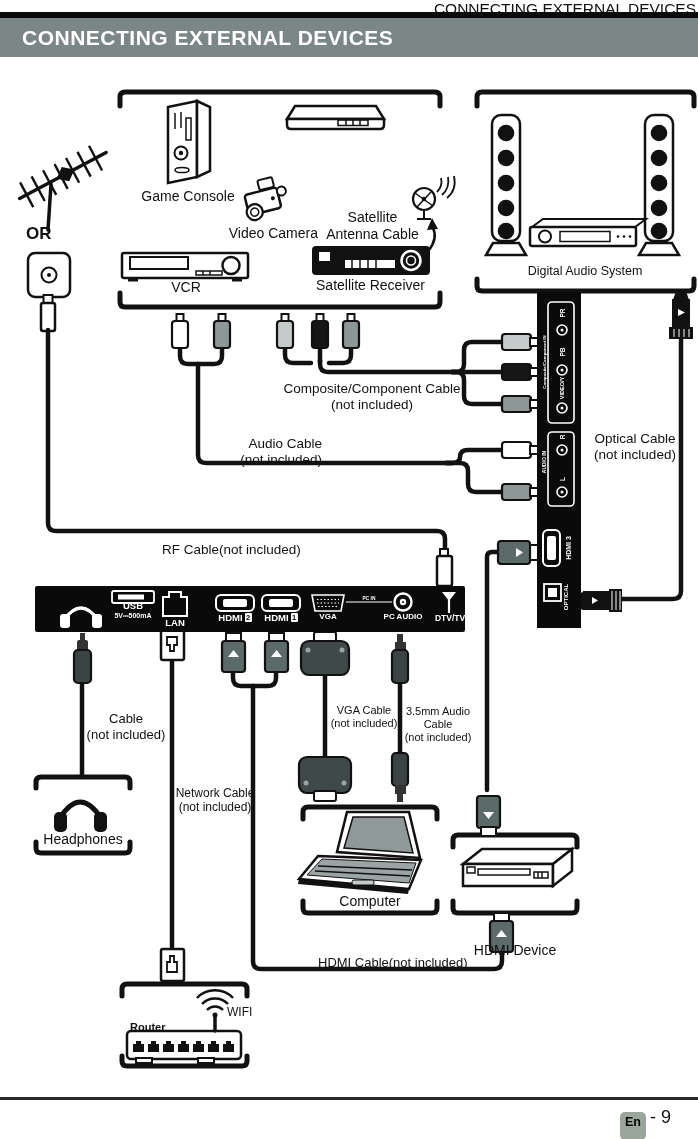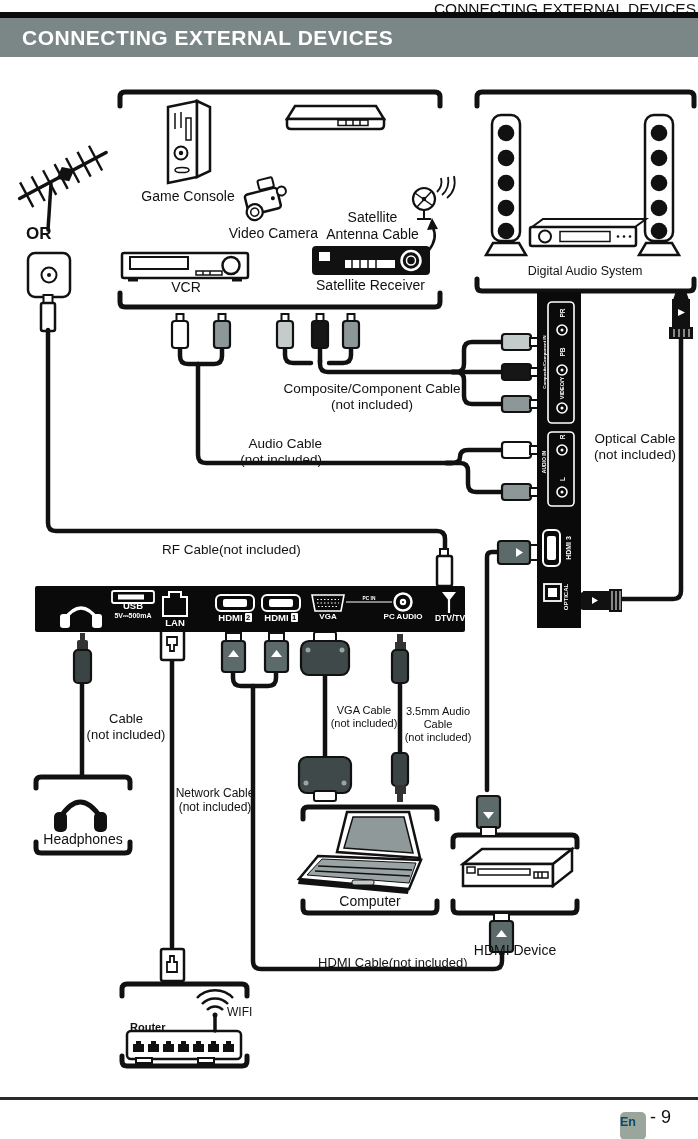--- a/index.html
+++ b/index.html
@@ -15,21 +15,21 @@
        font-family:"Liberation Sans",sans-serif;}
   .rot.small{transform:translate(-50%,-50%) rotate(-90deg) scale(0.62);}
   .numbox{display:inline-block;background:#fff;color:#000;font-size:7.5px;line-height:9px;
           padding:0 1.5px;margin-left:2px;border-radius:1px;font-weight:bold;vertical-align:1px;}
   #banner{position:absolute;left:0;top:18px;width:698px;height:39px;background:#7b8787;}
   #banner .t{color:#fff;font-size:21px;font-weight:bold;letter-spacing:.5px;
              line-height:39px;padding-left:22px;}
   #toprule{position:absolute;left:0;top:12px;width:698px;height:6px;background:#0b0b0b;}
   #footline{position:absolute;left:0;top:1097px;width:698px;height:3px;background:#2a2a2a;}
   #enbadge{position:absolute;left:620px;top:1112px;width:26px;height:28px;background:#9aa69c;
-           border-radius:5px;color:#0c4a6e;font-size:12.5px;font-weight:bold;
+           border-radius:5px;color:#000000;font-size:12.5px;font-weight:bold;text-align:center;
            line-height:20px;font-family:"Liberation Sans",sans-serif;}
   #pagenum{position:absolute;left:650px;top:1107px;font-size:18px;color:#111;
            font-family:"Liberation Sans",sans-serif;}
   svg{position:absolute;left:0;top:0;}
   .s{stroke:#111;stroke-width:2.5;fill:#fff;}
   .sb{stroke:#111;stroke-width:2.2;}
   .cable{stroke:#111;stroke-width:4.5;fill:none;stroke-linecap:round;stroke-linejoin:round;}
   .cable3{stroke:#111;stroke-width:3.5;fill:none;stroke-linecap:round;}
   .bracket{stroke:#111;stroke-width:5;fill:none;stroke-linecap:round;stroke-linejoin:round;}
   .thin{stroke:#111;stroke-width:1.5;fill:none;}

